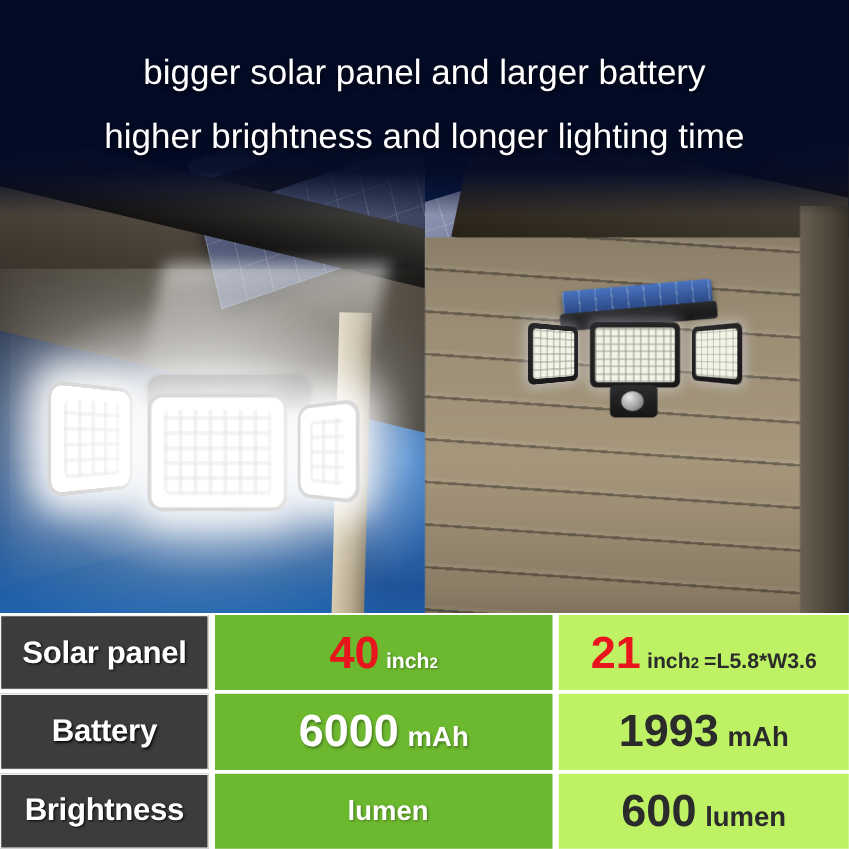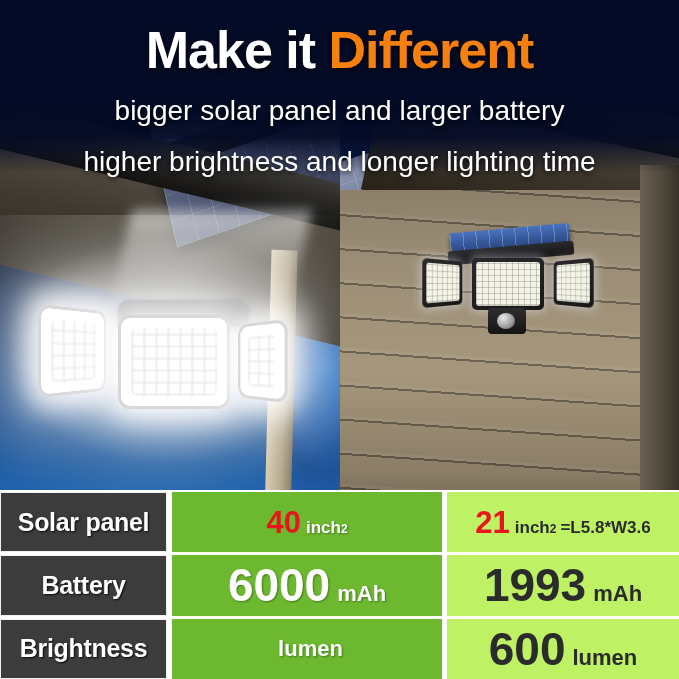--- a/index.html
+++ b/index.html
@@ -214,22 +214,22 @@
   .cell { display:flex; align-items:center; justify-content:center; overflow:hidden; }
   .c-label {
     background:#3c3c3c; color:#ffffff; font-weight:bold; font-size:25px;
     letter-spacing:-.3px; text-shadow:1px 1px 2px rgba(0,0,0,.85);
     border:1px solid #f2f2f2;
   }
   .c-green { background:#6cb82f; color:#ffffff; }
   .c-gray  { background:#bef264; color:#2b2b2b; }
 
   .valwrap { display:flex; align-items:baseline; white-space:nowrap; }
-  .big  { font-size:46px; font-weight:bold; line-height:1; }
-  .big-red { color:#e8151c; font-size:31px; font-weight:bold; line-height:1; }
+  .big  { font-size:36px; font-weight:bold; line-height:1; }
+  .big-red { color:#e8151c; font-size:36px; font-weight:bold; line-height:1; }
   .unit { font-size:22px; font-weight:bold; margin-left:7px;text-align:center; }
   .unit-sm { font-size:17px; font-weight:bold; margin-left:5px; }
   .sup { font-size:12px; vertical-align:super; font-weight:bold; }
   .eq-sm { font-size:17px; font-weight:bold; margin-left:4px; }
   .shadowed { text-shadow:1px 1px 2px rgba(0,0,0,.35); }
 </style>
 </head>
 <body>
 
 <div id="page">
@@ -278,21 +278,20 @@
           <i></i>
         </div>
       <div class="pr-head pr-head-r">
           <i></i>
         </div>
       <div class="pr-sensor"></div>
     </div>
   </div>
 
   <div class="banner">
-    <div class="h1"><span class="w">Make it </span><span class="o">Different</span></div>
     <div class="sub">bigger solar panel and larger battery</div>
     <div class="sub">higher brightness and longer lighting time</div>
   </div>
 
   <div class="table">
 
     <div class="row">
       <div class="cell c-label">Solar panel</div>
       <div class="cell c-green">
         <span class="valwrap">

